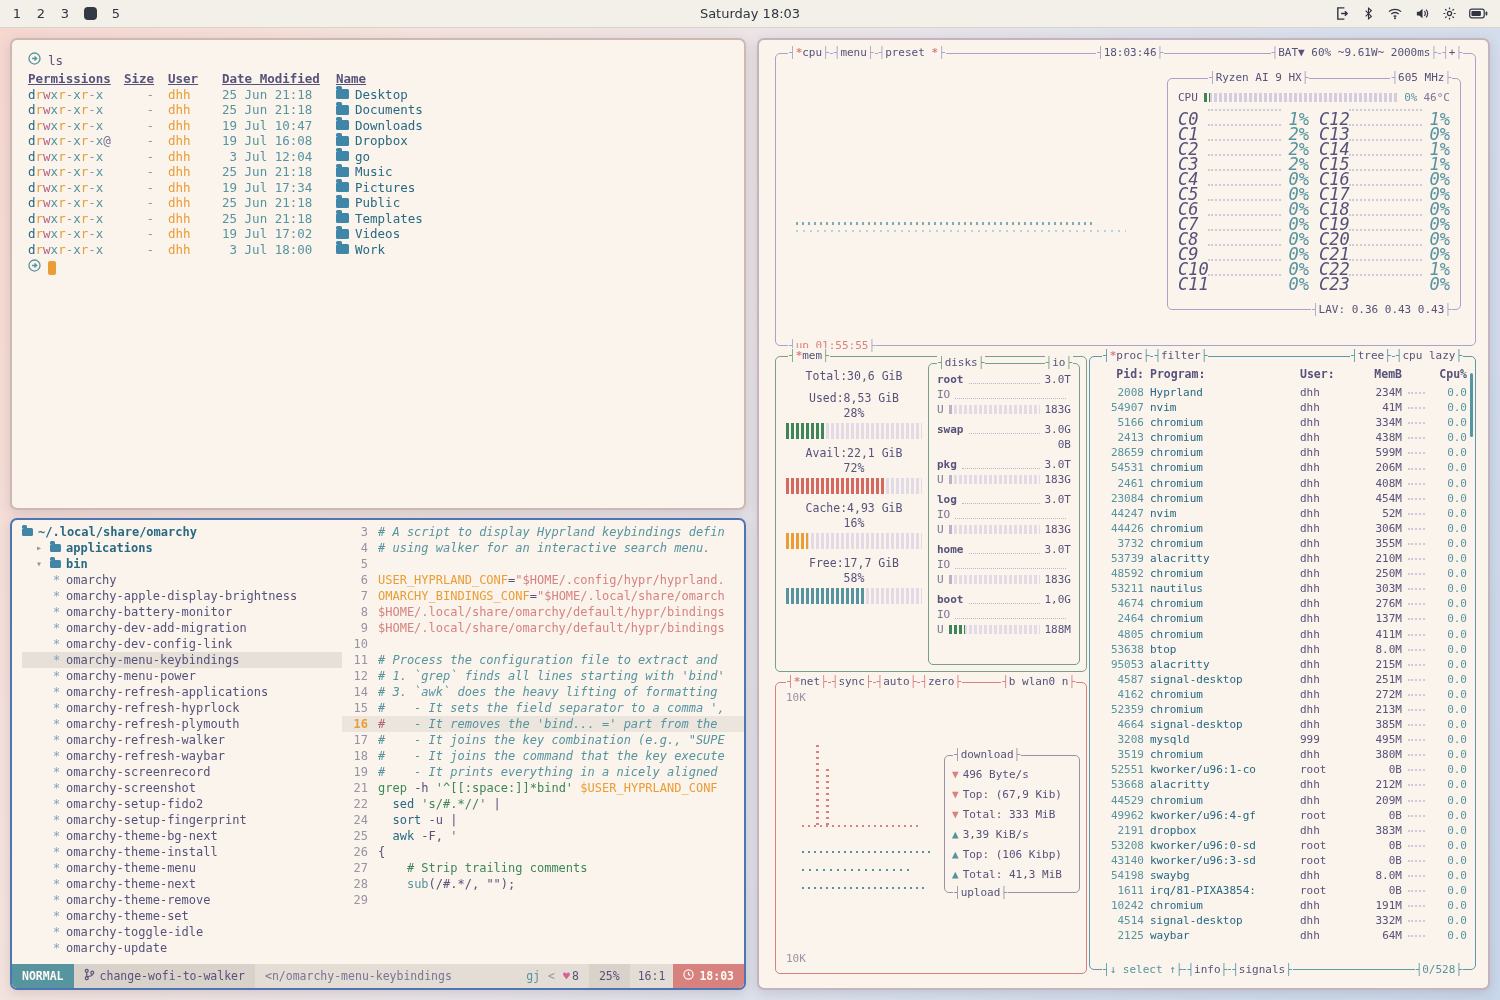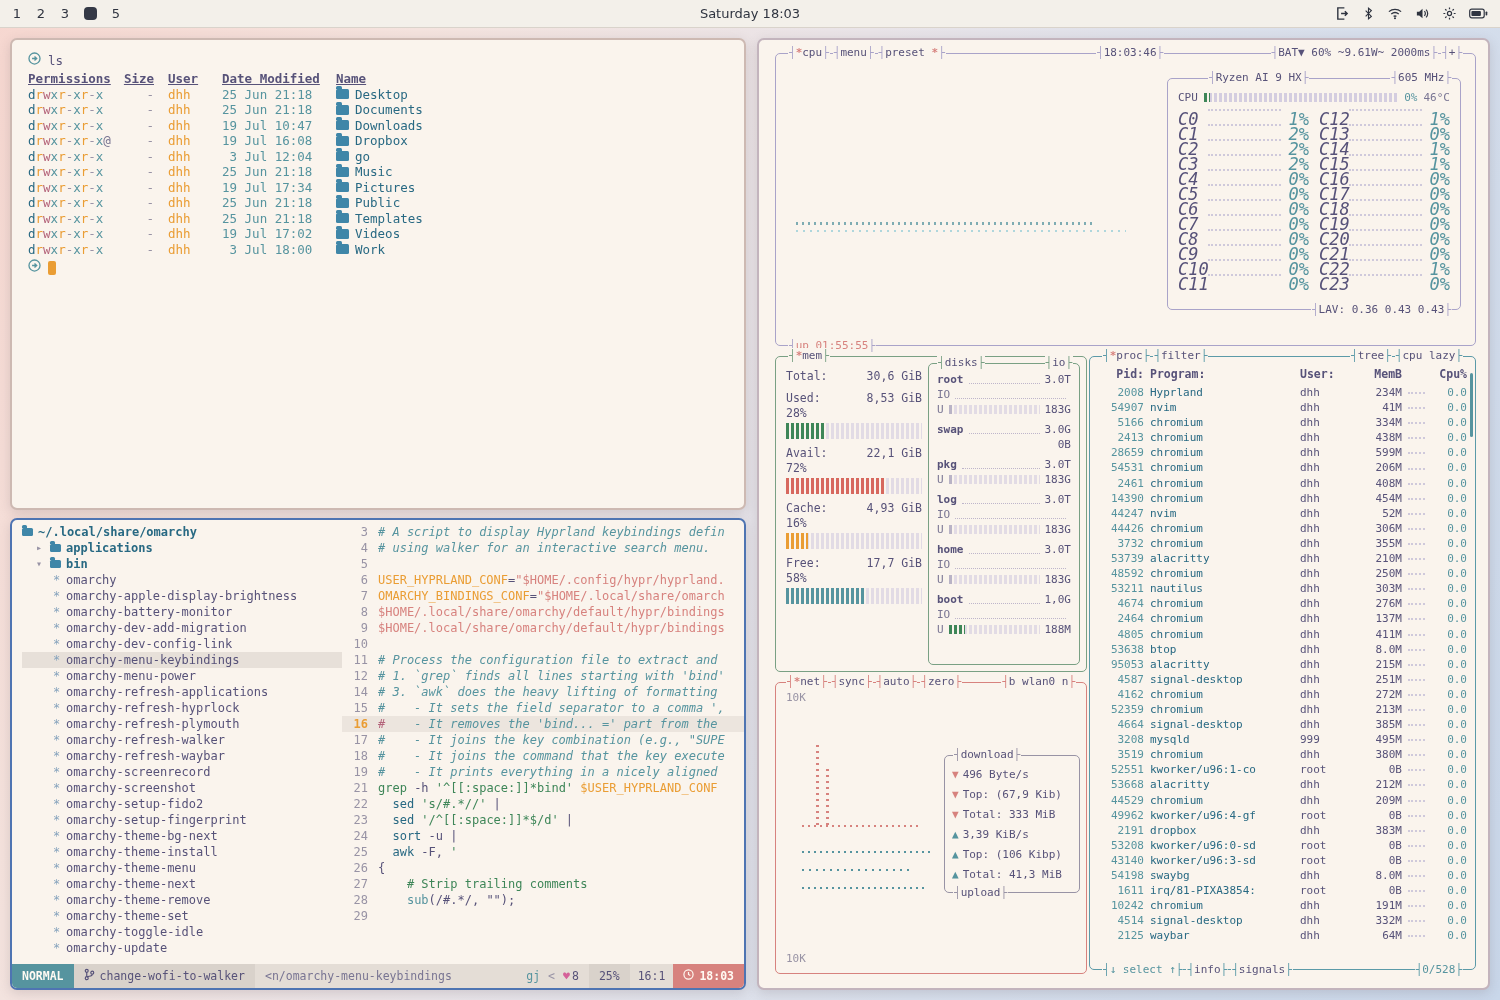--- a/index.html
+++ b/index.html
@@ -98,21 +98,21 @@
 .cpu-sum .bar .fill{position:absolute;left:0;top:0;bottom:0;width:3%;background:repeating-linear-gradient(90deg,#3e8658 0 3px,transparent 3px 5px);}
 .cores{display:flex;gap:10px;margin-top:3px;}
 .cores>div{flex:1;}
 .core-row{display:flex;align-items:flex-start;height:15px;font-size:17px;font-style:italic;}
 .core-name{width:26px;color:#575279;}
 .core-meter{flex:1;border-bottom:2px dotted #cfc9db;margin:0 4px 4px;}
 .core-pct{width:24px;text-align:right;color:#56949f;}
 
 #mem-box{--bc:#79a084;left:16px;top:316px;width:312px;height:316px;}
 #mem-stats{position:absolute;left:10px;top:12px;width:136px;font-size:11.5px;}
-.mem-line{display:flex;justify-content:space-between;height:15px;}
+.mem-line{display:flex;justify-content:center;height:15px;}
 .mem-group{margin-top:7px;}
 .mpct{color:#575279;}
 .mem-bar{height:16px;margin-top:2px;background:repeating-linear-gradient(90deg,#e2dbe5 0 3px,transparent 3px 5px);position:relative;}
 .mem-fill{position:absolute;left:0;top:0;bottom:0;background:repeating-linear-gradient(90deg,var(--fc) 0 3px,transparent 3px 5px);}
 #disks-box{--bc:#79a084;position:absolute;left:152px;top:6px;right:6px;bottom:6px;border:1.5px solid var(--bc);border-radius:5px;padding:8px 8px 4px;}
 .d-group{margin-bottom:5px;}
 .d-line{display:flex;align-items:center;height:15px;font-size:11px;}
 .d-name{color:#575279;font-weight:600;}
 .d-size,.d-used{color:#575279;}
 .d-lbl{color:#797593;}
@@ -471,21 +471,20 @@
             <div class="ed-line"><span class="ed-num">11</span><span class="ed-code"><span class="c-cmt"># Process the configuration file to extract and</span></span></div>
             <div class="ed-line"><span class="ed-num">12</span><span class="ed-code"><span class="c-cmt"># 1. `grep` finds all lines starting with 'bind'</span></span></div>
             <div class="ed-line"><span class="ed-num">14</span><span class="ed-code"><span class="c-cmt"># 3. `awk` does the heavy lifting of formatting</span></span></div>
             <div class="ed-line"><span class="ed-num">15</span><span class="ed-code"><span class="c-cmt">#    - It sets the field separator to a comma ',</span></span></div>
             <div class="ed-line cur"><span class="ed-num">16</span><span class="ed-code"><span class="c-red">#</span><span class="c-cmt">    - It removes the 'bind... =' part from the</span></span></div>
             <div class="ed-line"><span class="ed-num">17</span><span class="ed-code"><span class="c-cmt">#    - It joins the key combination (e.g., "SUPE</span></span></div>
             <div class="ed-line"><span class="ed-num">18</span><span class="ed-code"><span class="c-cmt">#    - It joins the command that the key execute</span></span></div>
             <div class="ed-line"><span class="ed-num">19</span><span class="ed-code"><span class="c-cmt">#    - It prints everything in a nicely aligned</span></span></div>
             <div class="ed-line"><span class="ed-num">21</span><span class="ed-code"><span class="c-grn">grep</span><span class="c-txt"> -h </span><span class="c-grn">'^[[:space:]]*bind'</span><span class="c-txt"> </span><span class="c-var">$USER_HYPRLAND_CONF</span></span></div>
             <div class="ed-line"><span class="ed-num">22</span><span class="ed-code"><span class="c-cmd">  sed</span><span class="c-txt"> </span><span class="c-grn">'s/#.*//'</span><span class="c-txt"> |</span></span></div>
-            <div class="ed-line"><span class="ed-num">23</span><span class="ed-code"><span class="c-cmd">  sed</span><span class="c-txt"> </span><span class="c-grn">'/^[[:space:]]*$/d'</span><span class="c-txt"> |</span></span></div>
             <div class="ed-line"><span class="ed-num">24</span><span class="ed-code"><span class="c-cmd">  sort</span><span class="c-txt"> -u |</span></span></div>
             <div class="ed-line"><span class="ed-num">25</span><span class="ed-code"><span class="c-cmd">  awk</span><span class="c-txt"> -F, </span><span class="c-grn">'</span></span></div>
             <div class="ed-line"><span class="ed-num">26</span><span class="ed-code"><span class="c-txt">{</span></span></div>
             <div class="ed-line"><span class="ed-num">27</span><span class="ed-code"><span class="c-txt">    </span><span class="c-grn"># Strip trailing comments</span></span></div>
             <div class="ed-line"><span class="ed-num">28</span><span class="ed-code"><span class="c-txt">    </span><span class="c-fn">sub</span><span class="c-txt">(/#.*/, "");</span></span></div>
             <div class="ed-line"><span class="ed-num">29</span><span class="ed-code"></span></div>
           </div>
         </div>
     </div>
     <footer id="statusline">
@@ -980,21 +979,21 @@
           </div>
           <div class="proc-row">
             <span class="p-pid">2461</span>
             <span class="p-prog">chromium</span>
             <span class="p-user">dhh</span>
             <span class="p-mem">408M</span>
             <span class="p-meter"></span>
             <span class="p-cpu">0.0</span>
           </div>
           <div class="proc-row">
-            <span class="p-pid">14390</span>
+            <span class="p-pid">23084</span>
             <span class="p-prog">chromium</span>
             <span class="p-user">dhh</span>
             <span class="p-mem">454M</span>
             <span class="p-meter"></span>
             <span class="p-cpu">0.0</span>
           </div>
           <div class="proc-row">
             <span class="p-pid">44247</span>
             <span class="p-prog">nvim</span>
             <span class="p-user">dhh</span>

